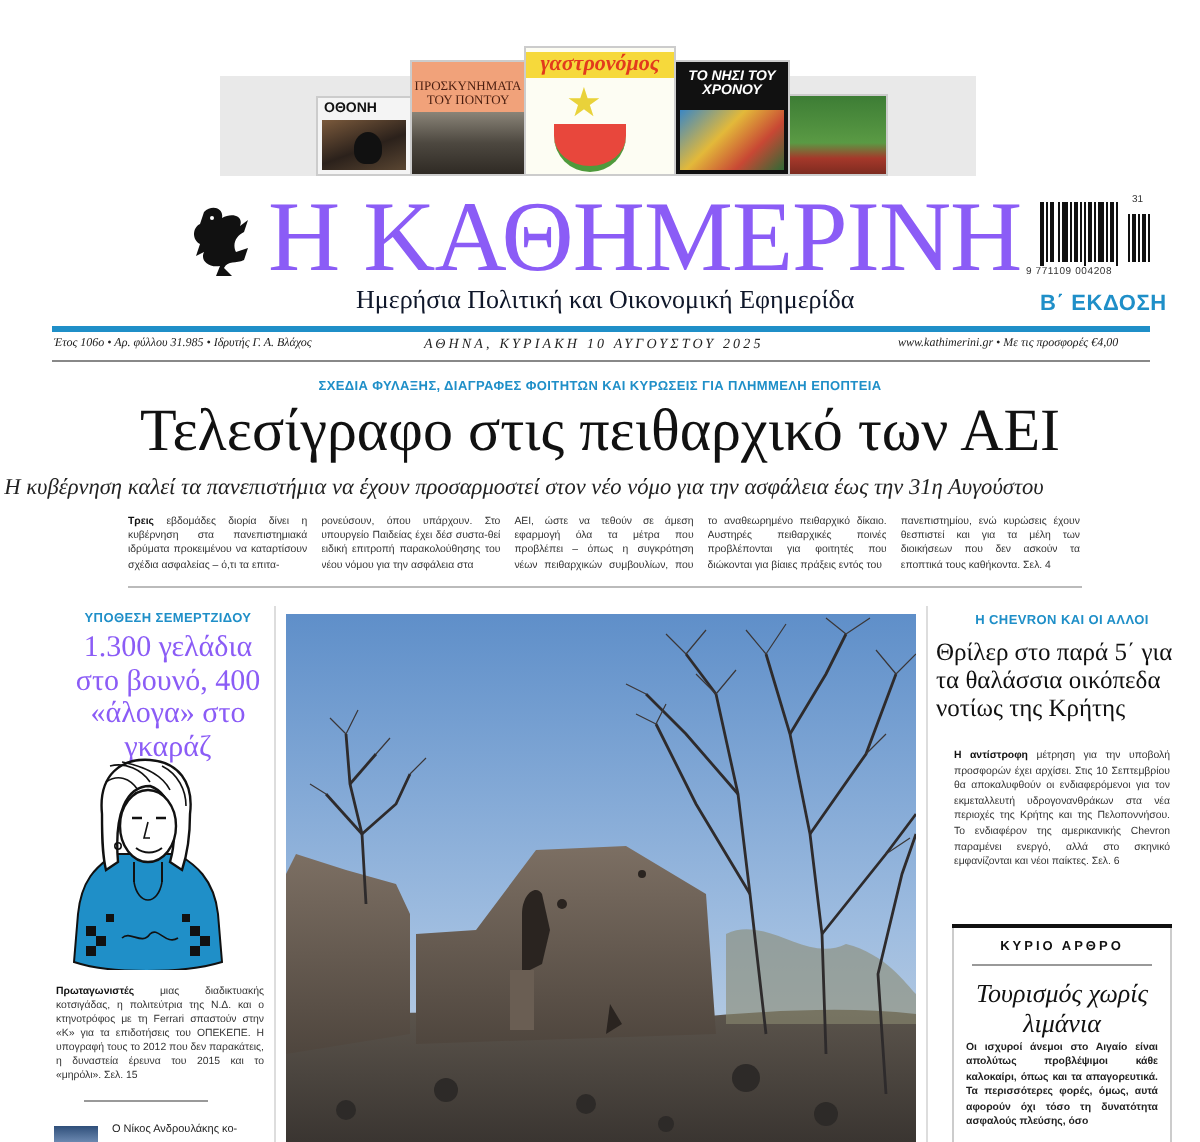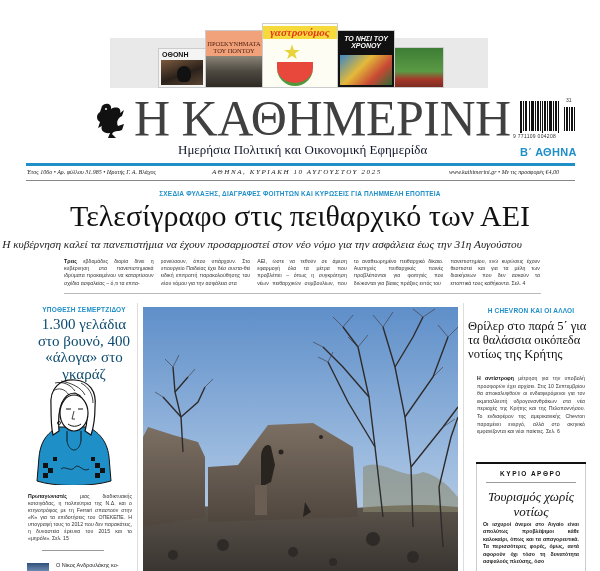--- a/index.html
+++ b/index.html
@@ -21,21 +21,21 @@
   .c3 .ct { top: 2px; font-family: "Liberation Serif", serif; font-style: italic; font-size: 11px; color: #e23a1d; background: #f6d93b; padding: 1px 0; }
   .c3 .melon { position: absolute; left: 14px; top: 38px; width: 36px; height: 24px; border-radius: 0 0 36px 36px; background: #e8473c; border-bottom: 3px solid #4f9a3c; }
   .c3 .star { position: absolute; left: 20px; top: 18px; font-size: 20px; color: #e9d23a; line-height: 1; }
   .c4 { left: 337px; top: 30px; width: 58px; height: 58px; background: #111; }
   .c4 .ct { top: 4px; font-style: italic; font-size: 7px; color: #fff; }
   .c4 .img { position: absolute; left: 2px; right: 2px; top: 24px; bottom: 2px; background: linear-gradient(135deg, #3b87c4 0%, #e3b93a 40%, #c84834 70%, #2f6a36 100%); }
   .c5 { left: 394px; top: 47px; width: 50px; height: 41px; background: linear-gradient(180deg, #3d7d35 0%, #5a9a44 60%, #a5382a 80%, #7d2b20 100%); }
 
   
   .logo-bird { position: absolute; left: 94px; top: 100px; width: 36px; height: 40px; }
-  .mast-title { position: absolute; left: 134px; top: 90px; font-family: "Liberation Serif", serif; font-size: 50px; letter-spacing: -0.5px; line-height: 56px; color: #404040; white-space: nowrap; }
+  .mast-title { position: absolute; left: 134px; top: 90px; font-family: "Liberation Serif", serif; font-size: 50px; letter-spacing: -0.5px; line-height: 56px; color: #8b5cf6; white-space: nowrap; }
   .mast-sub { position: absolute; left: 178px; top: 142px; font-family: "Liberation Serif", serif; font-size: 13px; color: #0f172a; white-space: nowrap; }
   .barcode { position: absolute; left: 520px; top: 101px; width: 58px; height: 32px; }
   .barcode-num { position: absolute; left: 513px; top: 133px; font-family: "Liberation Sans", sans-serif; font-size: 5px; color: #333; letter-spacing: 0.3px; }
   .barcode-issue { position: absolute; left: 566px; top: 97px; font-family: "Liberation Sans", sans-serif; font-size: 5px; color: #333; }
   .edition { position: absolute; left: 520px; top: 146px; font-family: "Liberation Sans", sans-serif; font-weight: bold; font-size: 11px; color: #1f8fc8; letter-spacing: 0.3px; }
 
   .rule-blue { position: absolute; left: 26px; top: 163px; width: 549px; height: 3px; background: #1f8fc8; }
   .rule-thin { position: absolute; left: 26px; top: 180px; width: 549px; height: 1px; background: #888; }
   .info-left { position: absolute; left: 27px; top: 169px; font-family: "Liberation Serif", serif; font-style: italic; font-size: 6px; color: #222; white-space: nowrap; }
   .info-center { position: absolute; left: 212px; top: 168px; font-family: "Liberation Serif", serif; font-style: italic; font-size: 7px; letter-spacing: 1.6px; color: #222; white-space: nowrap; }
@@ -46,21 +46,21 @@
   .headline { position: absolute; left: 0; width: 600px; top: 199px; text-align: center; font-family: "Liberation Serif", serif; font-size: 30px; line-height: 34px; color: #111; white-space: nowrap; }
   .deck { position: absolute; left: 0; width: 524px; top: 238px; text-align: center; font-family: "Liberation Serif", serif; font-style: italic; font-size: 11.3px; color: #222; white-space: nowrap; }
   .lead-body { position: absolute; left: 64px; top: 258px; width: 476px; display: flex; gap: 7px; }
   .lead-col { flex: 1; font-family: "Liberation Sans", sans-serif; font-size: 5.2px; line-height: 7.2px; color: #333; text-align: justify; height: 29px; overflow: hidden; }
   .lead-col b { color: #111; }
   .rule-lead { position: absolute; left: 64px; top: 293px; width: 477px; height: 1px; background: #bbb; }
 
   
   .vrule { position: absolute; width: 1px; background: #ddd; }
   .side-kicker-l { position: absolute; left: 34px; top: 306px; width: 100px; text-align: center; font-family: "Liberation Sans", sans-serif; font-weight: bold; font-size: 6.5px; color: #1f8fc8; letter-spacing: 0.2px; }
-  .side-head-l { position: absolute; left: 30px; top: 316px; width: 108px; text-align: center; font-family: "Liberation Serif", serif; font-size: 15px; line-height: 16.5px; color: #0c4a6e; }
+  .side-head-l { position: absolute; left: 30px; top: 316px; width: 108px; text-align: center; font-family: "Liberation Serif", serif; font-size: 15px; line-height: 16.5px; color: #8b5cf6; }
   .portrait { position: absolute; left: 31px; top: 377px; width: 84px; height: 108px; }
   .side-body-l { position: absolute; left: 28px; top: 493px; width: 104px; font-family: "Liberation Sans", sans-serif; font-size: 5.2px; line-height: 7px; color: #333; text-align: justify; }
   .side-body-l b { color: #111; }
   .rule-side-l { position: absolute; left: 42px; top: 550px; width: 62px; height: 1px; background: #999; }
   .thumb { position: absolute; left: 27px; top: 563px; width: 22px; height: 8px; background: linear-gradient(180deg, #2f4f7a, #6b88b0); }
   .next-story { position: absolute; left: 56px; top: 562px; font-family: "Liberation Sans", sans-serif; font-size: 5.5px; color: #222; white-space: nowrap; }
 
   
   .photo { position: absolute; left: 143px; top: 307px; width: 315px; height: 264px; overflow: hidden; }
 
@@ -126,21 +126,21 @@
       <rect x="38" y="0" width="1" height="32"></rect>
     <rect x="44" y="6" width="1" height="24"></rect>
       <rect x="46" y="6" width="2" height="24"></rect>
       <rect x="49" y="6" width="1" height="24"></rect>
     <rect x="51" y="6" width="2" height="24"></rect>
       <rect x="54" y="6" width="1" height="24"></rect>
   </g>
 </svg>
 <div class="barcode-issue">31</div>
 <div class="barcode-num">9 771109 004208</div>
-<div class="edition">Β΄ ΑΘΗΝΑ</div>
+<div class="edition">Β΄ ΕΚΔΟΣΗ</div>
 
 <div class="rule-blue"></div>
 <div class="info-left">Έτος 106ο • Αρ. φύλλου 31.985 • Ιδρυτής Γ. Α. Βλάχος</div>
 <div class="info-center">ΑΘΗΝΑ, ΚΥΡΙΑΚΗ 10 ΑΥΓΟΥΣΤΟΥ 2025</div>
 <div class="info-right">www.kathimerini.gr • Με τις προσφορές €4,00</div>
 <div class="rule-thin"></div>
 
 <div class="kicker">ΣΧΕΔΙΑ ΦΥΛΑΞΗΣ, ΔΙΑΓΡΑΦΕΣ ΦΟΙΤΗΤΩΝ ΚΑΙ ΚΥΡΩΣΕΙΣ ΓΙΑ ΠΛΗΜΜΕΛΗ ΕΠΟΠΤΕΙΑ</div>
 <div class="headline">Τελεσίγραφο στις πειθαρχικό των ΑΕΙ</div>
 <div class="deck">Η κυβέρνηση καλεί τα πανεπιστήμια να έχουν προσαρμοστεί στον νέο νόμο για την ασφάλεια έως την 31η Αυγούστου</div>
@@ -243,14 +243,14 @@
 
 <div class="vrule" style="left:463px; top:303px; height:268px;"></div>
 <div class="side-kicker-r">Η CHEVRON ΚΑΙ ΟΙ ΑΛΛΟΙ</div>
 <div class="side-head-r">Θρίλερ στο παρά 5΄ για τα θαλάσσια οικόπεδα νοτίως της Κρήτης</div>
 <div class="side-body-r"><b>Η αντίστροφη</b> <span>μέτρηση για την υποβολή προσφορών έχει αρχίσει. Στις 10 Σεπτεμβρίου θα αποκαλυφθούν οι ενδιαφερόμενοι για τον εκμεταλλευτή υδρογονανθράκων στα νέα περιοχές της Κρήτης και της Πελοποννήσου. Το ενδιαφέρον της αμερικανικής Chevron παραμένει ενεργό, αλλά στο σκηνικό εμφανίζονται και νέοι παίκτες. Σελ. 6</span></div>
 
 <div class="editorial"></div>
 <div class="editorial-bar"></div>
 <div class="ed-label">ΚΥΡΙΟ ΑΡΘΡΟ</div>
 <div class="ed-rule"></div>
-<div class="ed-title">Τουρισμός χωρίς νοτίως</div>
+<div class="ed-title">Τουρισμός χωρίς λιμάνια</div>
 <div class="ed-body">Οι ισχυροί άνεμοι στο Αιγαίο είναι απολύτως προβλέψιμοι κάθε καλοκαίρι, όπως και τα απαγορευτικά. Τα περισσότερες φορές, όμως, αυτά αφορούν όχι τόσο τη δυνατότητα ασφαλούς πλεύσης, όσο</div>
 
 </body></html>

